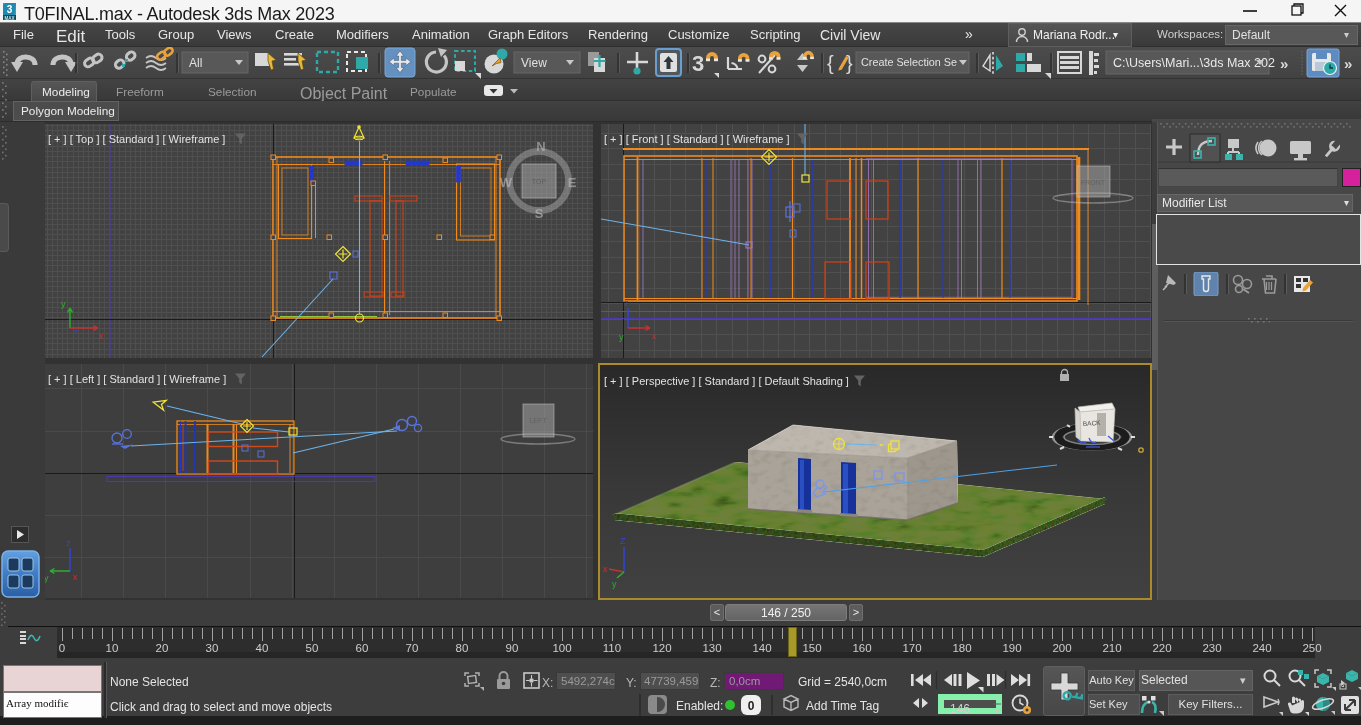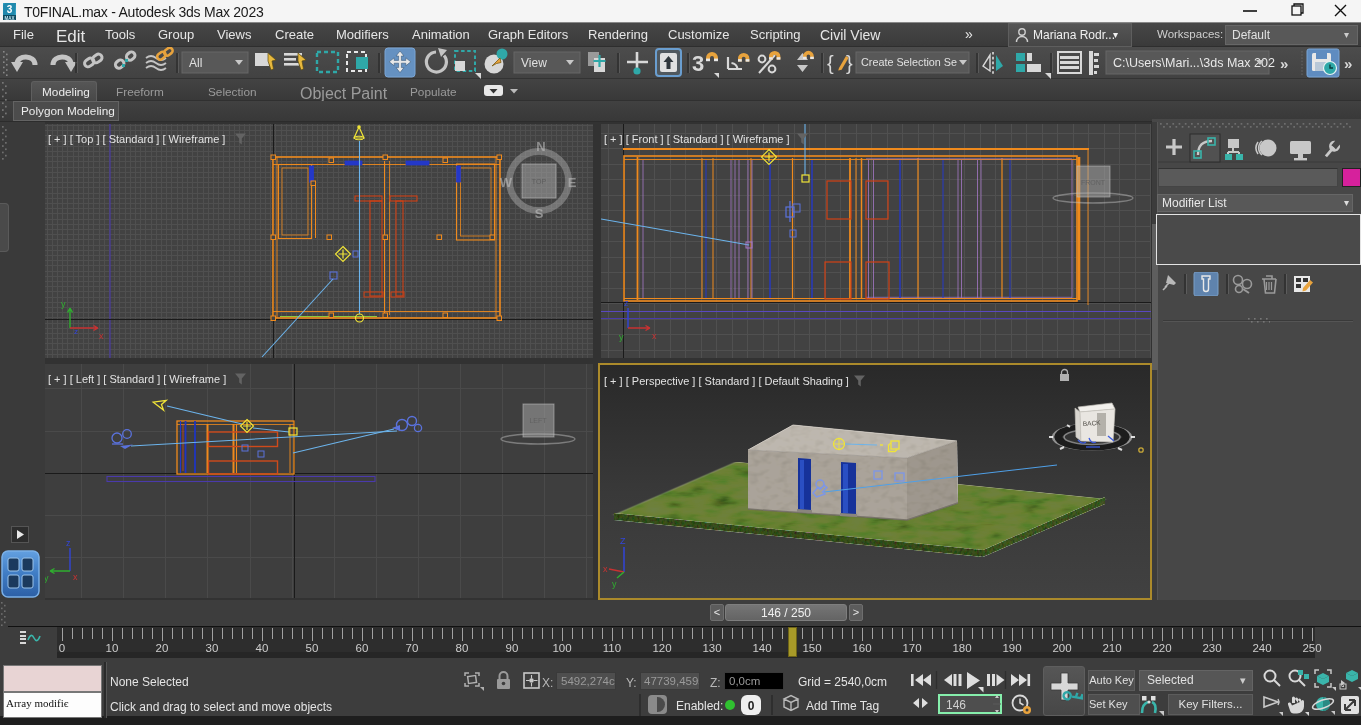--- a/index.html
+++ b/index.html
@@ -8,21 +8,21 @@
 </style></head>
 <body>
 <div class="abs" style="left:0px;top:0px;width:1361px;height:23px;background:#f5f5f5;border-bottom:1px solid #888"></div>
 <svg class="abs" style="left:3px;top:3px" width="14" height="17">
 <rect x="0" y="0" width="13" height="12" fill="#2089ad"></rect>
 <rect x="0" y="12" width="13" height="5" fill="#0d4a60"></rect>
 <path d="M0 0 l2 0 -2 2 z M13 0 l0 12 -1.5 0 z" fill="#35a2c4"></path>
 <text x="6.5" y="10" font-size="10" font-weight="bold" fill="#fff" text-anchor="middle" font-family="Liberation Sans">3</text>
 <text x="6.5" y="16.5" font-size="4.5" font-weight="bold" fill="#bfe2ee" text-anchor="middle" font-family="Liberation Sans">MAX</text>
   </svg>
-<div class="t" style="left:24px;top:4px;font-size:14px;color:#1a1a1a;letter-spacing:-0.25px">T0FINAL.max - Autodesk 3ds Max 2023</div>
+<div class="t" style="left:24px;top:4px;font-size:18px;color:#1a1a1a;letter-spacing:-0.25px">T0FINAL.max - Autodesk 3ds Max 2023</div>
 <svg class="abs" style="left:1230px;top:0px" width="131" height="22">
 <path d="M13 11 h14" stroke="#111" stroke-width="1.6"></path>
 <rect x="62" y="6" width="9" height="9" fill="none" stroke="#111" stroke-width="1.3"></rect>
 <path d="M64 6 v-2 h9 v9 h-2" fill="none" stroke="#111" stroke-width="1.3"></path>
 <path d="M105 5 l11 11 M116 5 l-11 11" stroke="#111" stroke-width="1.4"></path>
   </svg>
 <div class="abs" style="left:0px;top:23px;width:1361px;height:24px;background:linear-gradient(#474747,#3a3a3a);border-bottom:1px solid #2e2e2e"></div>
 <div class="t" style="left:13px;top:27px;font-size:13px;color:#e6e6e6">File</div>
 <div class="t" style="left:56px;top:27px;font-size:17px;color:#e6e6e6">Edit</div>
 <div class="t" style="left:105px;top:27px;font-size:13px;color:#e6e6e6">Tools</div>
@@ -1184,21 +1184,21 @@
       <rect x="1" y="1" width="15" height="15" fill="none" stroke="#c8c8c8" stroke-width="1.6"></rect>
       <circle cx="8.5" cy="8.5" r="2.3" fill="#c8c8c8"></circle>
       <path d="M8.5 3 v3.5 M8.5 11 v3.5 M3 8.5 h3.5 M11 8.5 h3.5" stroke="#c8c8c8" stroke-width="1.1"></path>
     </g>
   </svg>
 <div class="t" style="left:542px;top:676px;font-size:12px;color:#b8b8b8">X:</div>
 <div class="abs" style="left:556px;top:672px;width:60px;height:18px;background:#4e4e4e;border:1px solid #3a3a3a;color:#9a9a9a;font-size:11.5px;line-height:16px;padding-left:4px;overflow:hidden">5492,274cm</div>
 <div class="t" style="left:626px;top:676px;font-size:12px;color:#b8b8b8">Y:</div>
 <div class="abs" style="left:640px;top:672px;width:60px;height:18px;background:#4e4e4e;border:1px solid #3a3a3a;color:#9a9a9a;font-size:11.5px;line-height:16px;padding-left:3px;overflow:hidden">47739,459ѕ</div>
 <div class="t" style="left:710px;top:676px;font-size:12px;color:#b8b8b8">Z:</div>
-<div class="abs" style="left:724px;top:672px;width:60px;height:18px;background:#000000;border:1px solid #3a3a3a;color:#9a9a9a;font-size:11.5px;line-height:16px;padding-left:4px">0,0cm</div>
+<div class="abs" style="left:724px;top:672px;width:60px;height:18px;background:#701a75;border:1px solid #3a3a3a;color:#9a9a9a;font-size:11.5px;line-height:16px;padding-left:4px">0,0cm</div>
 <div class="t" style="left:798px;top:675px;font-size:12px;color:#e4e4e4">Grid = 2540,0cm</div>
 <div class="abs" style="left:639px;top:694px;width:2px;height:22px;background:#2e2e2e"></div>
 <svg class="abs" style="left:648px;top:694px" width="420" height="24">
     <g transform="translate(0,1)">
       <rect x="0" y="0" width="19" height="19" rx="4" fill="#8a8a8a"></rect>
       <path d="M9.5 2 a7.5 7.5 0 0 1 0 15 z" fill="#4a4a4a"></path>
       <path d="M9.5 2 v15" stroke="#4a4a4a" stroke-width="1"></path>
     </g>
     <text x="28" y="16" font-size="12" fill="#e4e4e4" font-family="Liberation Sans">Enabled:</text>
     <circle cx="82" cy="11" r="5" fill="#30c030"></circle>
@@ -1232,21 +1232,21 @@
       <path d="M9.5 6 l8 6 -8 6 z"></path>
     </g>
     <g fill="#dedede" transform="translate(106,0)">
       <path d="M0 6 l8 6 -8 6 z M8 6 l8 6 -8 6 z"></path>
       <rect x="16.5" y="6" width="2.6" height="12"></rect>
     </g>
     <g fill="#dedede" transform="translate(8,28)">
       <path d="M6 2 l-6 5 6 5 z M9 2 l6 5 -6 5 z"></path>
     </g>
   </svg>
-<div class="abs" style="left:938px;top:694px;width:64px;height:20px;background:#4e4e4e;border:2px solid #86efac;color:#d0d0d0;font-size:12px;line-height:18px;padding-left:6px">146</div>
+<div class="abs" style="left:938px;top:694px;width:64px;height:20px;background:#4e4e4e;border:6px solid #86efac;color:#d0d0d0;font-size:12px;line-height:18px;padding-left:6px">146</div>
 <svg class="abs" style="left:990px;top:695px" width="14" height="18">
     <path d="M5 3 l4 0 -2 -3 z M5 15 l4 0 -2 3 z" fill="#c8c8c8"></path>
     <path d="M3 9 h8" stroke="#5a5a5a"></path>
   </svg>
 <svg class="abs" style="left:1010px;top:694px" width="24" height="22">
     <circle cx="10" cy="9" r="7.5" fill="none" stroke="#d8d8d8" stroke-width="1.8"></circle>
     <path d="M10 4.5 V9 l3.5 2" stroke="#d8d8d8" stroke-width="1.5" fill="none"></path>
     <g fill="#e8a33d">
       <circle cx="17" cy="16" r="4"></circle>
       <circle cx="17" cy="16" r="1.5" fill="#3d3d3d"></circle>
@@ -1255,21 +1255,21 @@
 <div class="abs" style="left:1043px;top:666px;width:42px;height:50px;background:linear-gradient(#565656,#474747);border:1px solid #5e5e5e;border-radius:3px"></div>
 <svg class="abs" style="left:1047px;top:669px" width="36" height="44">
 <path d="M14 4 h7 v10 h10 v7 h-10 v10 h-7 v-10 h-10 v-7 h10 z" fill="#d8d8d8" stroke="#3a3a3a" stroke-width="0.8"></path>
 <g transform="translate(16,26) rotate(-35)" fill="none" stroke="#2fa8a8" stroke-width="2.4">
       <circle cx="3" cy="3" r="3.6"></circle>
       <path d="M6.5 6.5 l9 9 m-2.5 -2.5 l3.5 -2.5 m-7 -1.5 l3.5 -2.5"></path>
     </g>
   </svg>
 <div class="abs" style="left:1088px;top:670px;width:47px;height:21px;background:#4e4e4e;border:1px solid #5c5c5c;color:#e0e0e0;font-size:11px;text-align:center;line-height:19px">Auto Key</div>
 <div class="abs" style="left:1088px;top:694px;width:52px;height:21px;background:#4e4e4e;border:1px solid #5c5c5c;color:#e0e0e0;font-size:11px;text-align:left;line-height:19px">Set Key</div>
-<div class="abs" style="left:1139px;top:670px;width:114px;height:21px;background:#565656;border:1px solid #646464;color:#e0e0e0;font-size:12px;line-height:19px;padding-left:7px">Selected</div>
+<div class="abs" style="left:1139px;top:670px;width:114px;height:21px;background:#565656;border:1px solid #646464;color:#e0e0e0;font-size:12px;line-height:19px;padding-left:1px">Selected</div>
 <div class="t" style="left:1240px;top:674px;font-size:11px;color:#ccc">▾</div>
 <svg class="abs" style="left:1139px;top:694px" width="26" height="22">
 <g fill="none" stroke="#3ab5ab" stroke-width="2.6">
       <path d="M3 19 q0 -9 6 -11 M16 19 q2 -9 -3 -11"></path>
     </g>
 <g fill="#e0e0e0">
       <rect x="3" y="2" width="4.5" height="4.5"></rect>
       <rect x="12" y="2" width="4.5" height="4.5"></rect>
       <circle cx="10" cy="8" r="1.6"></circle>
     </g>

